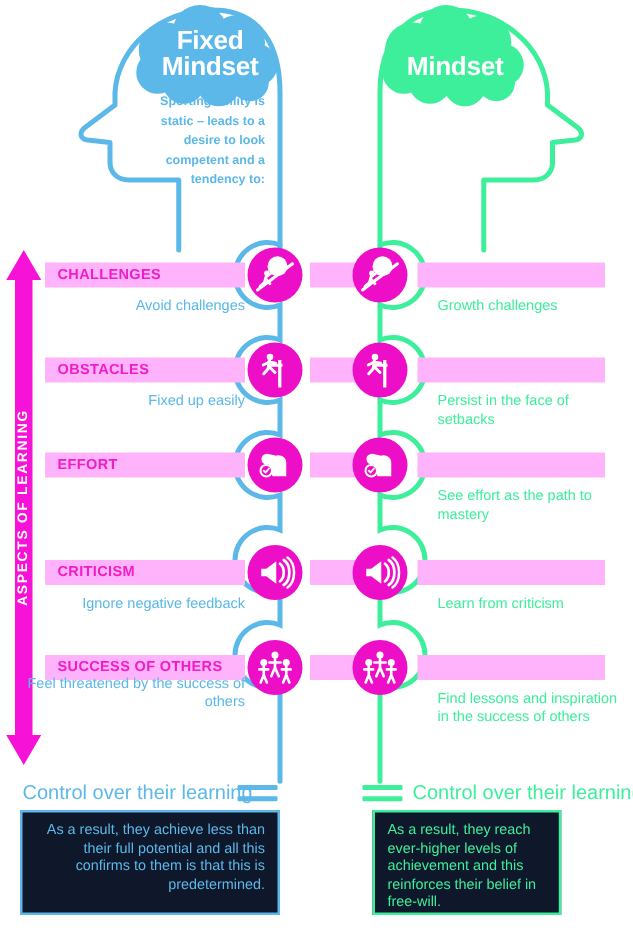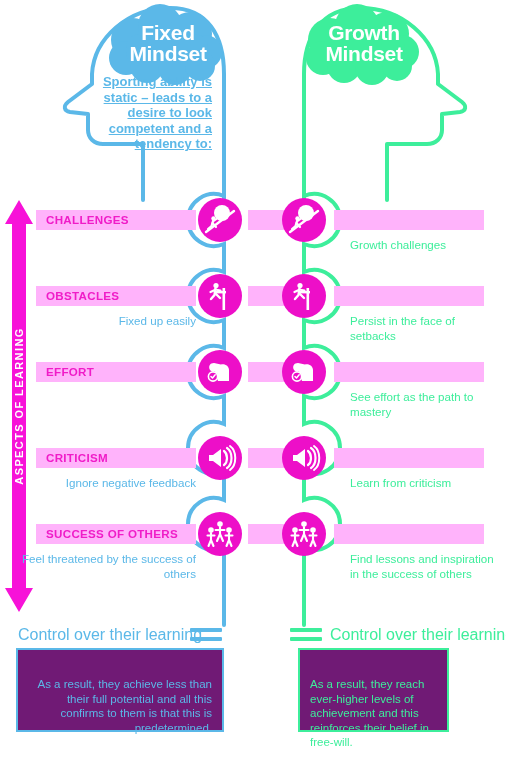--- a/index.html
+++ b/index.html
@@ -5,21 +5,21 @@
   html,body{margin:0;padding:0;background:#ffffff;}
   body{width:506px;height:761px;position:relative;overflow:hidden;
        font-family:"Liberation Sans", sans-serif;-webkit-font-smoothing:antialiased;}
   .stage{position:absolute;left:0;top:0;width:506px;height:761px;}
 
   
   .head-svg{position:absolute;top:0;left:0;width:506px;height:761px;pointer-events:none;}
 
   .head-title{position:absolute;text-align:center;color:#ffffff;font-weight:bold;
               font-size:21px;line-height:21px;letter-spacing:-0.3px;}
-  .head-sub{position:absolute;font-weight:bold;font-size:13px;line-height:15.6px;text-decoration:underline;}
+  .head-sub{position:absolute;font-weight:bold;font-size:10px;line-height:15.6px;}
   .sub-fixed{color:#5BB8E8;text-align:right;}
   .sub-growth{color:#3DEE9B;text-align:left;}
 
   
   .arrow-wrap{position:absolute;left:2px;top:200px;width:34px;height:412px;}
   .arrow-label{position:absolute;left:0;top:0;width:34px;height:412px;
                display:flex;align-items:center;justify-content:center;}
   .arrow-label span{color:#ffffff;font-weight:bold;font-size:11px;letter-spacing:1.4px;
                     transform:rotate(-90deg);white-space:nowrap;}
 
@@ -42,22 +42,22 @@
                background:#ED0FC8;display:flex;align-items:center;justify-content:center;}
   .icon-circle svg{display:block;}
 
   
   .ctl-head{position:absolute;font-weight:normal;font-size:16px;white-space:nowrap;}
   .ctl-fixed{color:#5BB8E8;left:18px;top:626px;}
   .ctl-growth{color:#3DEE9B;left:330px;top:626px;}
 
   .dash{position:absolute;height:4px;border-radius:1px;}
 
-  .result-box{position:absolute;border-width:2px;border-style:solid;background:#701a75;
-              font-size:11.5px;line-height:14.6px;box-sizing:border-box;padding:27px 10px 8px 10px;}
+  .result-box{position:absolute;border-width:2px;border-style:solid;background:#0f172a;
+              font-size:11.5px;line-height:14.6px;box-sizing:border-box;padding:7px 10px 8px 10px;}
   .box-fixed{left:16px;top:648px;width:208px;height:84px;border-color:#5BB8E8;color:#5BB8E8;
              text-align:right;}
   .box-growth{left:298px;top:648px;width:151px;height:84px;border-color:#3DEE9B;color:#3DEE9B;
               text-align:left;}
 </style>
 </head>
 <body>
 
 <div class="stage">
 
@@ -138,38 +138,39 @@
              L 304 625" fill="none" stroke="#3DEE9B" stroke-width="4" stroke-linecap="round"></path>
 
     <polygon points="19,200 33,224 26,224 26,588 33,588 19,612 5,588 12,588 12,224 5,224" fill="#F712D8"></polygon>
   </svg>
 
   <div class="head-title" style="left:122px;top:22px;width:92px;text-align:center;">
     <span>Fixed</span><br>
     <span>Mindset</span>
   </div>
   <div class="head-title" style="left:318px;top:22px;width:92px;">
-    <span>Growth</span><br>
+    <br>
     <span>Mindset</span>
   </div>
 
   <div class="head-sub sub-fixed" style="left:100px;top:74px;width:112px;">Sporting ability is static – leads to a desire to look competent and a tendency to:</div>
 
   <div class="arrow-wrap">
     <div class="arrow-label">
       <span>ASPECTS OF LEARNING</span>
     </div>
   </div>
 
   <div class="row" style="top:210px;">
     <div class="bar bar-left"></div>
     <div class="bar bar-mid"></div>
     <div class="bar bar-right"></div>
     <div class="bar-label">CHALLENGES</div>
   </div>
+  <div class="desc desc-left" style="top:238px;">Avoid challenges</div>
   <div class="desc desc-right" style="top:238px;">Growth challenges</div>
 
   <div class="icon-circle" style="left:198px;top:198px;">
     <svg width="36" height="36" viewBox="0 0 36 36">
       <circle cx="20" cy="11" r="8" fill="#ffffff"></circle>
       <line x1="4" y1="30" x2="32" y2="9" stroke="#ffffff" stroke-width="2.4" stroke-linecap="round"></line>
       <circle cx="11.5" cy="16.5" r="2.2" fill="#ffffff"></circle>
       <path d="M11 19 L9.5 24 L6 27" stroke="#ffffff" stroke-width="2.2" fill="none" stroke-linecap="round"></path>
       <path d="M10.5 21 L14 25" stroke="#ffffff" stroke-width="2.2" fill="none" stroke-linecap="round"></path>
       <path d="M11 19.5 L14.5 17" stroke="#ffffff" stroke-width="2" fill="none" stroke-linecap="round"></path>
@@ -266,21 +267,21 @@
       <path d="M28 6 C35 11 35 25 28 30" stroke="#ffffff" stroke-width="2" fill="none" stroke-linecap="round"></path>
     </svg>
   </div>
 
   <div class="row" style="top:524px;">
     <div class="bar bar-left"></div>
     <div class="bar bar-mid"></div>
     <div class="bar bar-right"></div>
     <div class="bar-label">SUCCESS OF OTHERS</div>
   </div>
-  <div class="desc desc-left" style="top:552px;">Feel threatened by the success of others</div>
+  <div class="desc desc-left" style="top:540px;">Feel threatened by the success of others</div>
   <div class="desc desc-right" style="top:552px;">Find lessons and inspiration in the success of others</div>
 
   <div class="icon-circle" style="left:198px;top:512px;">
     <svg width="36" height="36" viewBox="0 0 36 36">
       <circle cx="18" cy="8" r="2.8" fill="#ffffff"></circle>
       <path d="M18 11 L18 18 M13.5 14 L22.5 14 M18 18 L15 25 M18 18 L21 25" stroke="#ffffff" stroke-width="2.1" fill="none" stroke-linecap="round"></path>
       <circle cx="9" cy="14" r="2.8" fill="#ffffff"></circle>
       <path d="M9 17 L9 24 M5.5 19.5 L12.5 19.5 M9 24 L6.5 30 M9 24 L11.5 30" stroke="#ffffff" stroke-width="2.1" fill="none" stroke-linecap="round"></path>
       <circle cx="27" cy="14" r="2.8" fill="#ffffff"></circle>
       <path d="M27 17 L27 24 M23.5 19.5 L30.5 19.5 M27 24 L24.5 30 M27 24 L29.5 30" stroke="#ffffff" stroke-width="2.1" fill="none" stroke-linecap="round"></path>

